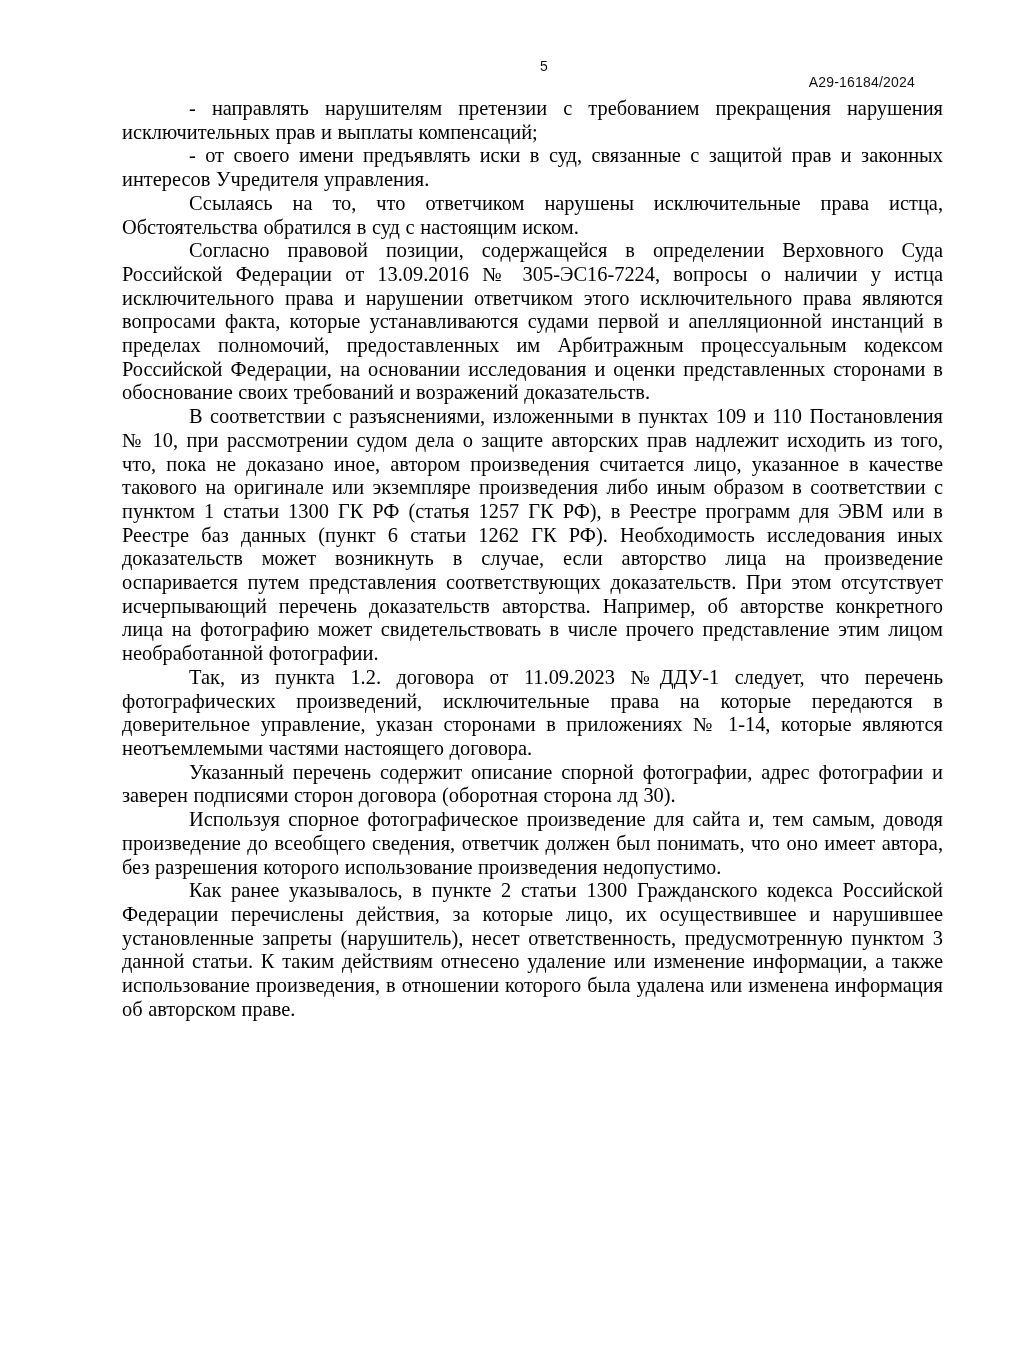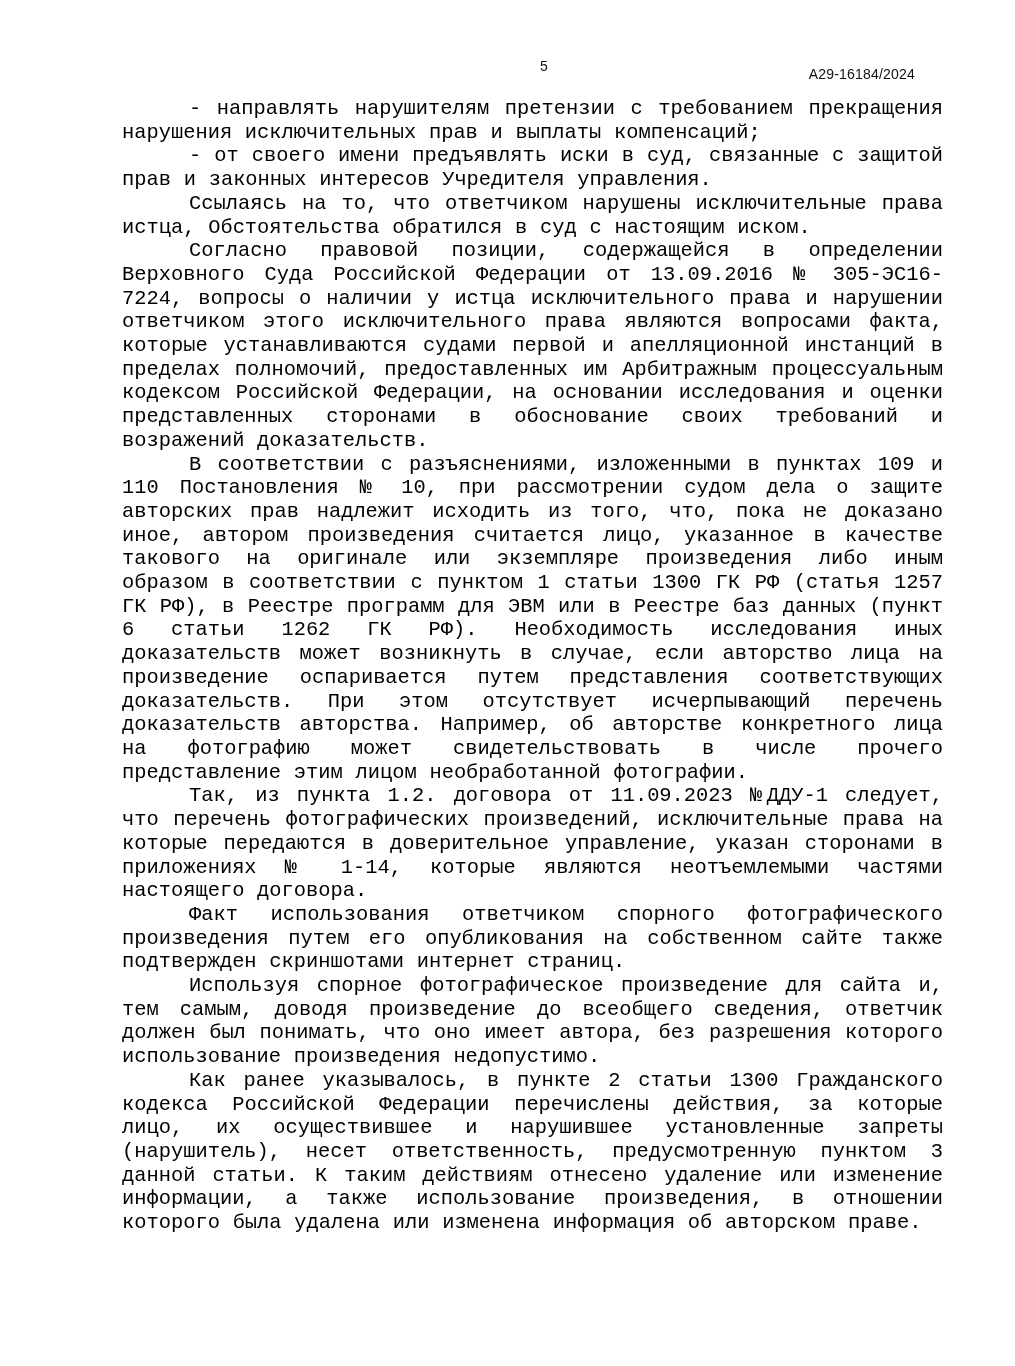--- a/index.html
+++ b/index.html
@@ -27,29 +27,29 @@
     color: #111111;
   }
   .page-num {
     position: absolute;
     left: 418px; 
     top: 0;
   }
   .case-num {
     position: absolute;
     right: 0;
-    top: 8px;
+    top: 16px;
     letter-spacing: 0.2px;
   }
   .content {
     position: absolute;
     top: 97px;
     left: 122px;
     width: 821px;
-    font-family: Liberation Mono, monospace;
+    font-family: Liberation Serif, serif;
     font-size: 20.4px;
     line-height: 23.7px;
     text-align: justify;
     color: #000000;
   }
   .content p.para {
     margin: 0;
     padding: 0;
     text-indent: 67px;
     word-spacing: 0.5px;
@@ -63,17 +63,17 @@
     <span class="page-num">5</span>
     <span class="case-num">А29-16184/2024</span>
   </div>
   <div class="content">
       <p class="para">- направлять нарушителям претензии с требованием прекращения нарушения исключительных прав и выплаты компенсаций;</p>
       <p class="para">- от своего имени предъявлять иски в суд, связанные с защитой прав и законных интересов Учредителя управления.</p>
       <p class="para">Ссылаясь на то, что ответчиком нарушены исключительные права истца, Обстоятельства обратился в суд с настоящим иском.</p>
       <p class="para">Согласно правовой позиции, содержащейся в определении Верховного Суда Российской Федерации от 13.09.2016 № 305-ЭС16-7224, вопросы о наличии у истца исключительного права и нарушении ответчиком этого исключительного права являются вопросами факта, которые устанавливаются судами первой и апелляционной инстанций в пределах полномочий, предоставленных им Арбитражным процессуальным кодексом Российской Федерации, на основании исследования и оценки представленных сторонами в обоснование своих требований и возражений доказательств.</p>
       <p class="para">В соответствии с разъяснениями, изложенными в пунктах 109 и 110 Постановления № 10, при рассмотрении судом дела о защите авторских прав надлежит исходить из того, что, пока не доказано иное, автором произведения считается лицо, указанное в качестве такового на оригинале или экземпляре произведения либо иным образом в соответствии с пунктом 1 статьи 1300 ГК РФ (статья 1257 ГК РФ), в Реестре программ для ЭВМ или в Реестре баз данных (пункт 6 статьи 1262 ГК РФ). Необходимость исследования иных доказательств может возникнуть в случае, если авторство лица на произведение оспаривается путем представления соответствующих доказательств. При этом отсутствует исчерпывающий перечень доказательств авторства. Например, об авторстве конкретного лица на фотографию может свидетельствовать в числе прочего представление этим лицом необработанной фотографии.</p>
       <p class="para">Так, из пункта 1.2. договора от 11.09.2023 №ДДУ-1 следует, что перечень фотографических произведений, исключительные права на которые передаются в доверительное управление, указан сторонами в приложениях № 1-14, которые являются неотъемлемыми частями настоящего договора.</p>
-      <p class="para">Факт использования ответчиком спорного фотографического произведения путем его опубликования на собственном сайте также подтвержден скриншотами интернет страниц.</p>
+      <p class="para">Указанный перечень содержит описание спорной фотографии, адрес фотографии и заверен подписями сторон договора (оборотная сторона лд 30).</p>
       <p class="para">Используя спорное фотографическое произведение для сайта и, тем самым, доводя произведение до всеобщего сведения, ответчик должен был понимать, что оно имеет автора, без разрешения которого использование произведения недопустимо.</p>
       <p class="para">Как ранее указывалось, в пункте 2 статьи 1300 Гражданского кодекса Российской Федерации перечислены действия, за которые лицо, их осуществившее и нарушившее установленные запреты (нарушитель), несет ответственность, предусмотренную пунктом 3 данной статьи. К таким действиям отнесено удаление или изменение информации, а также использование произведения, в отношении которого была удалена или изменена информация об авторском праве.</p>
     </div>
 </div>
 
 </body></html>

